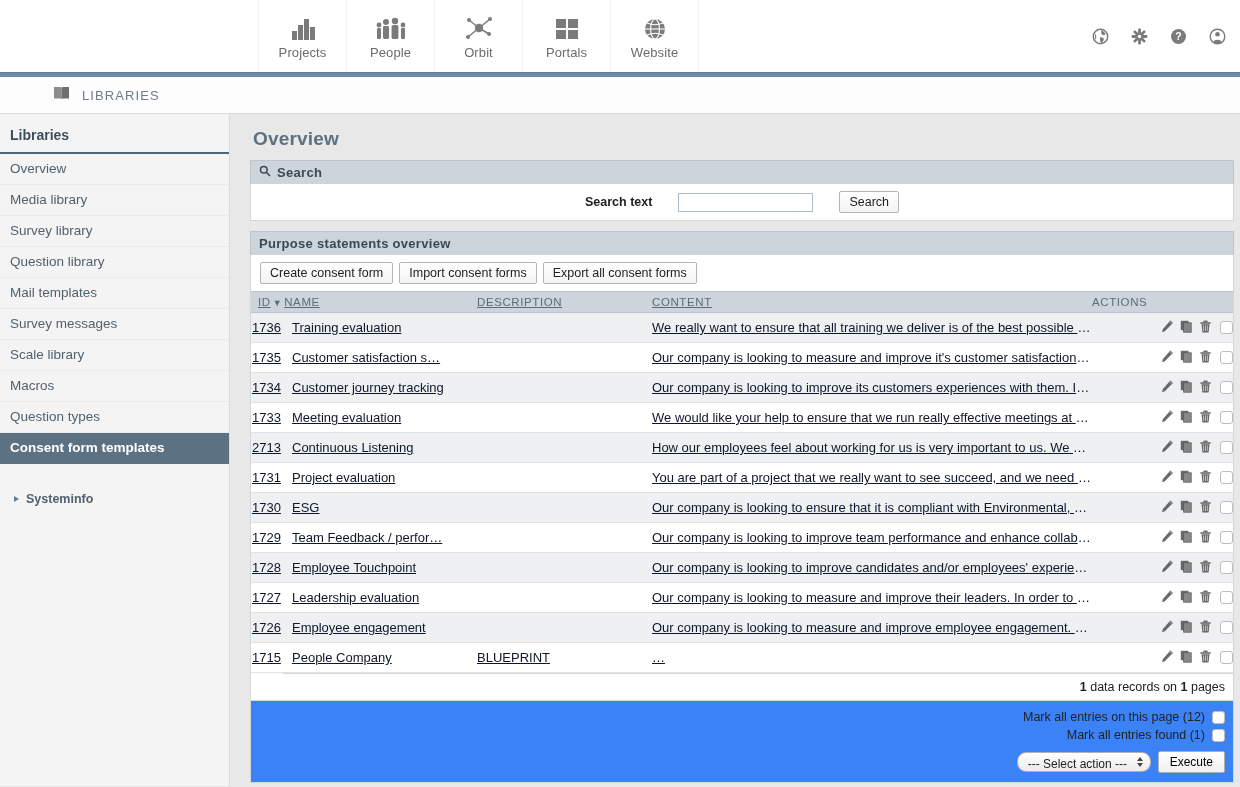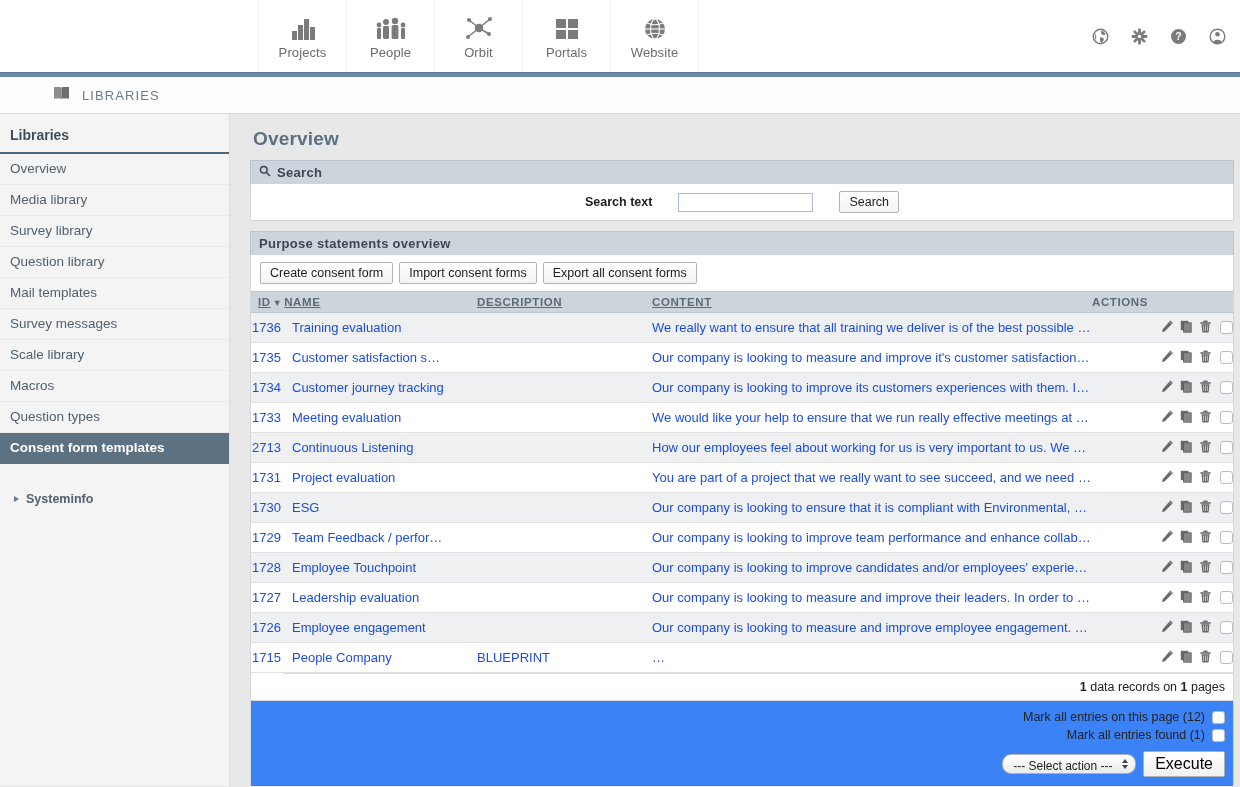--- a/index.html
+++ b/index.html
@@ -222,21 +222,21 @@
   
   table.grid {
     width: 100%;
     border-collapse: collapse;
     table-layout: fixed;
   }
   table.grid thead th {
     background: #ccd4dc;
     height: 21px;
     font-size: 11.5px;
-    font-weight: bold;
+    font-weight: normal;
     color: #5e6b77;
     letter-spacing: .6px;
     text-align: left;
     padding: 0 0 0 1px;
     border-top: 1px solid #bcc5ce;
     border-bottom: 1px solid #bcc5ce;
     vertical-align: middle;
   }
   table.grid thead th a {
     color: #5e6b77;
@@ -245,27 +245,28 @@
   }
   th.c-id    { width: 40px;  padding-left: 7px !important; }
   th.c-name  { width: 185px; }
   th.c-desc  { width: 175px; }
   th.c-cont  { width: 440px; }
   th.c-act   { width: auto; text-align: right; padding-right: 7px !important; }
 
   table.grid tbody td {
     height: 30px;
     font-size: 13px;
-    color: #1d4ed8;
+    color: #0f172a;
     vertical-align: middle;
     padding: 0 0 0 1px;
     border-bottom: 1px solid #e2e2e2;
     white-space: nowrap;
     overflow: hidden;
     text-overflow: ellipsis;
+    text-decoration: underline;
   }
   tbody tr:nth-child(odd)  td { background: #eef0f2; }
   tbody tr:nth-child(even) td { background: #ffffff; }
   td.c-id { padding-left: 7px; }
   td.c-act {
     text-align: right;
     padding-right: 6px;
     white-space: nowrap;
   }
   .act-ico {
@@ -359,21 +360,21 @@
     border-bottom: 4px solid #444;
   }
   .caret-dn {
     width: 0; height: 0;
     border-left: 3.5px solid transparent;
     border-right: 3.5px solid transparent;
     border-top: 4px solid #444;
   }
   .btn-exec {
     font-family: "Liberation Sans", sans-serif;
-    font-size: 16px;
+    font-size: 12px;
     background: linear-gradient(#ffffff, #f1f1f1);
     border: 1px solid #b0b0b0;
     border-radius: 2px;
     padding: 3px 11px;
     cursor: pointer;
   }
   .bottom-strip { height: 12px; background: #e8e8e8; }
 </style>
 </head>
 <body>

